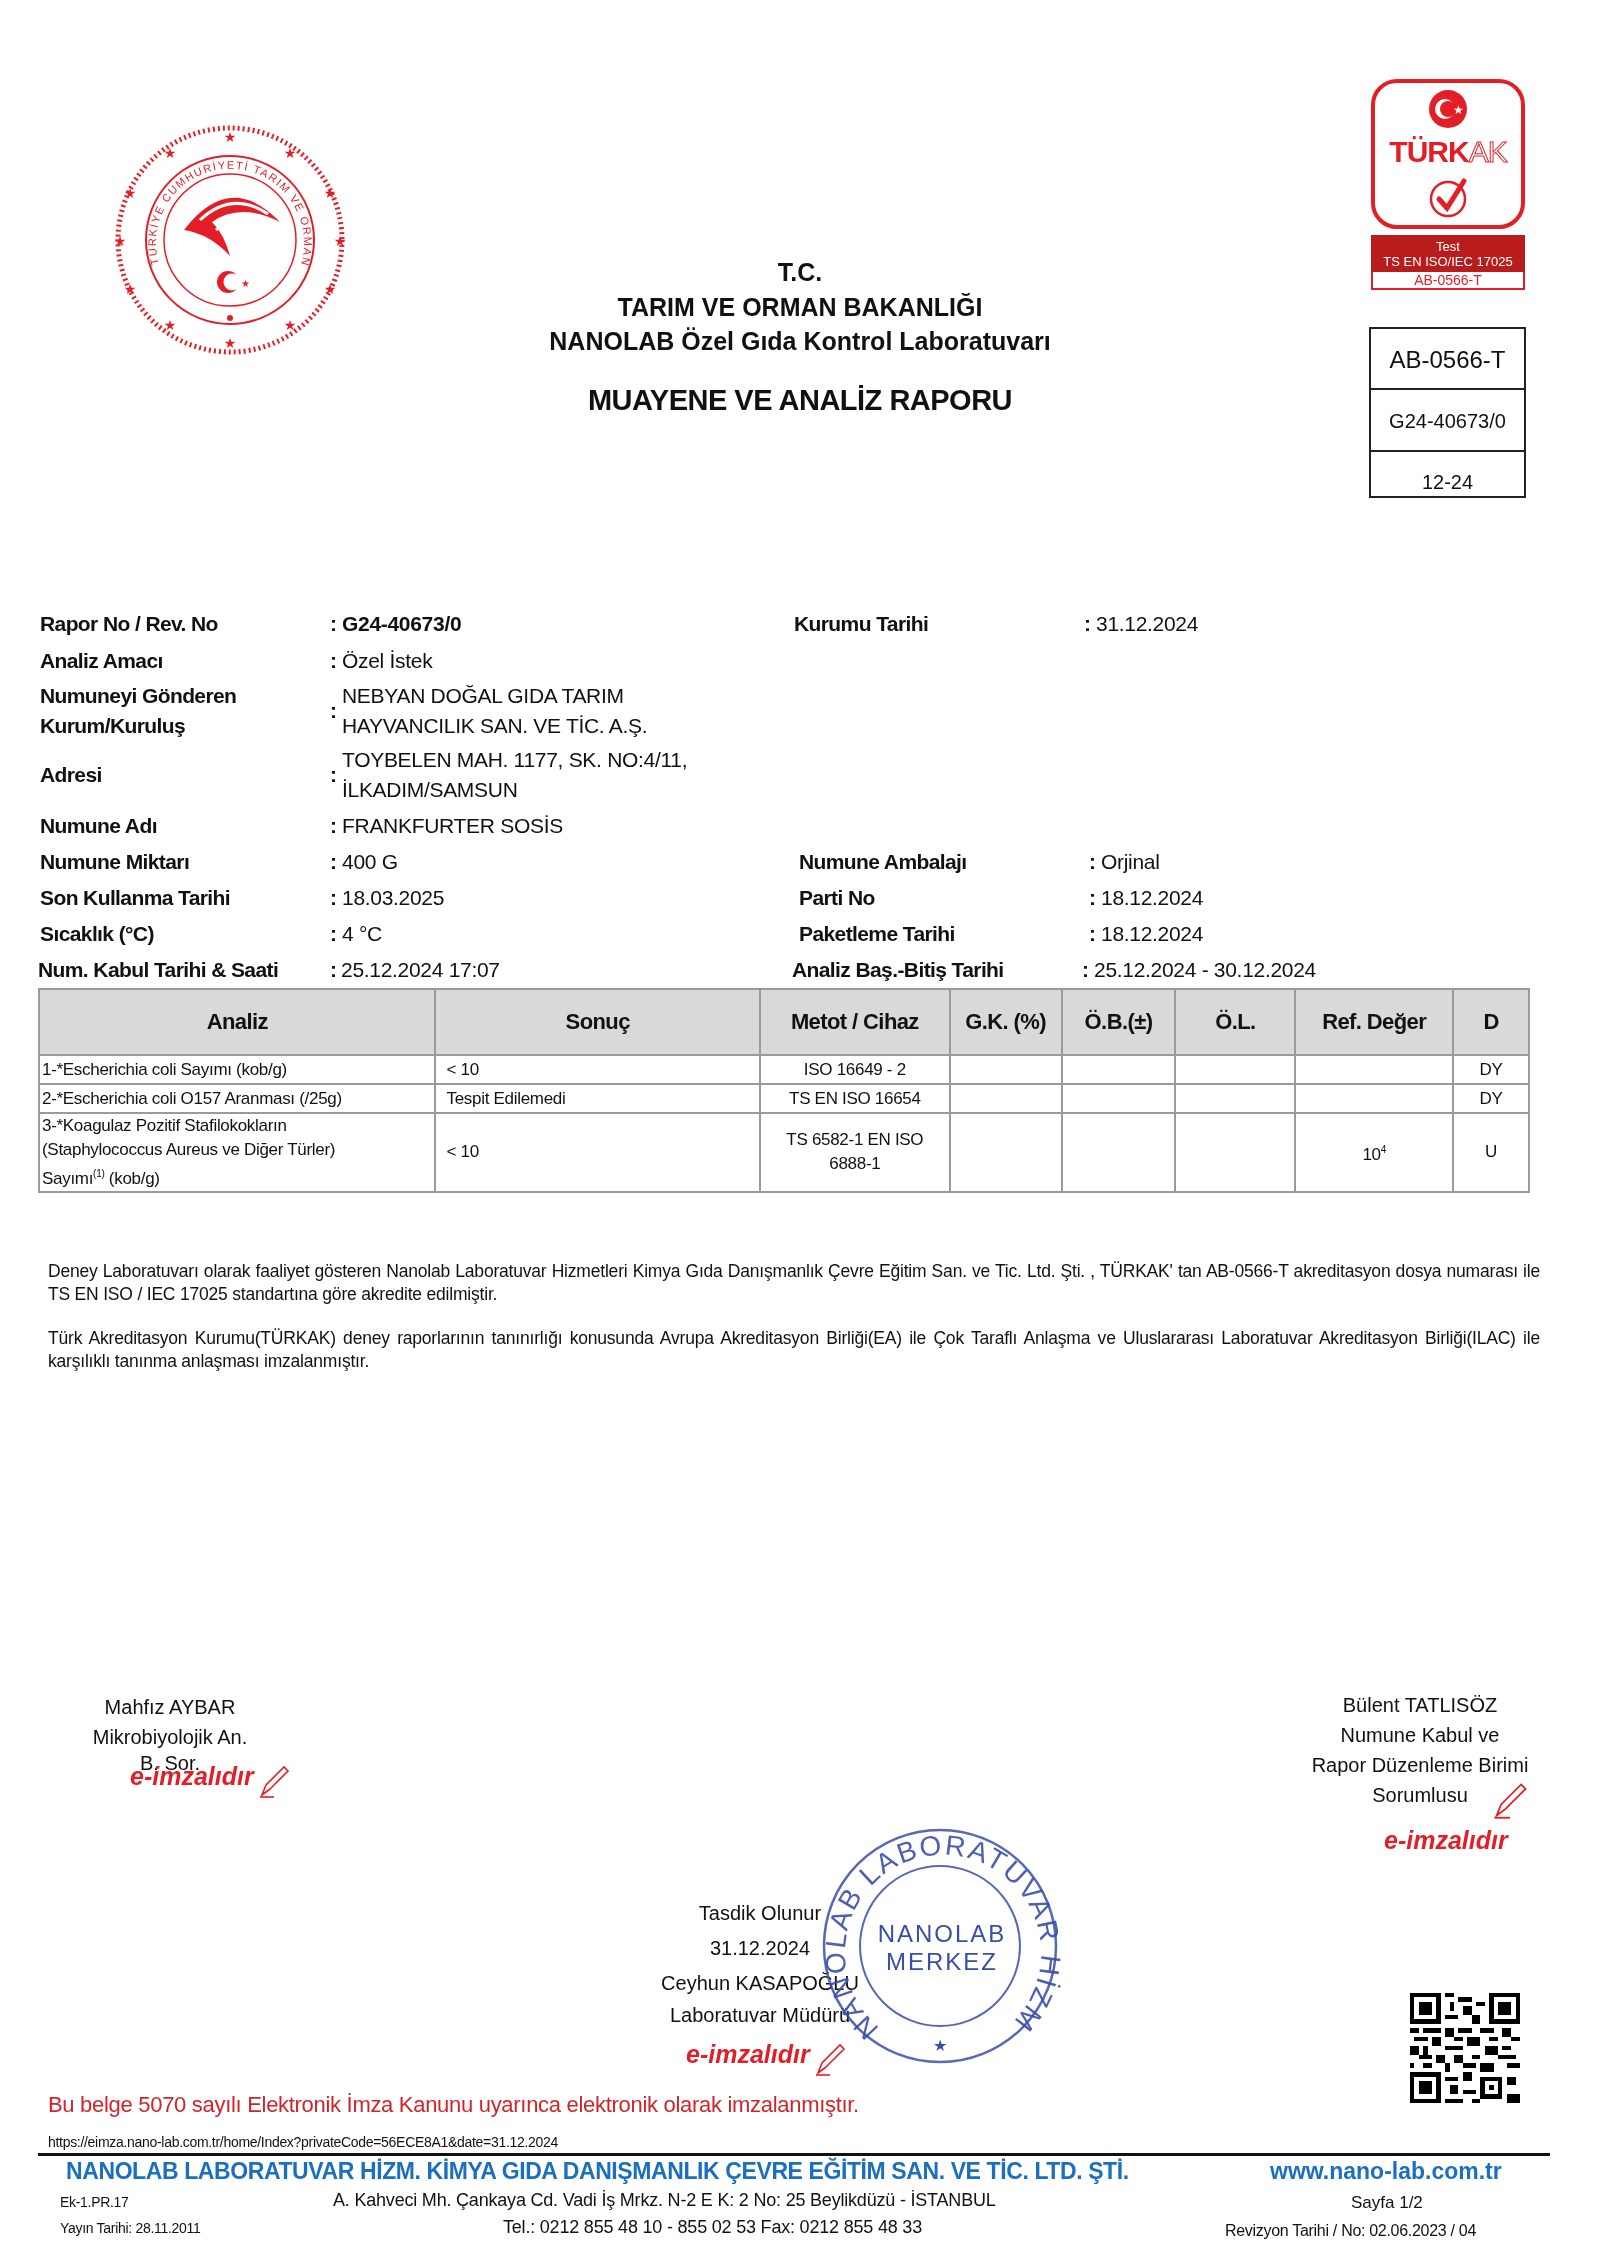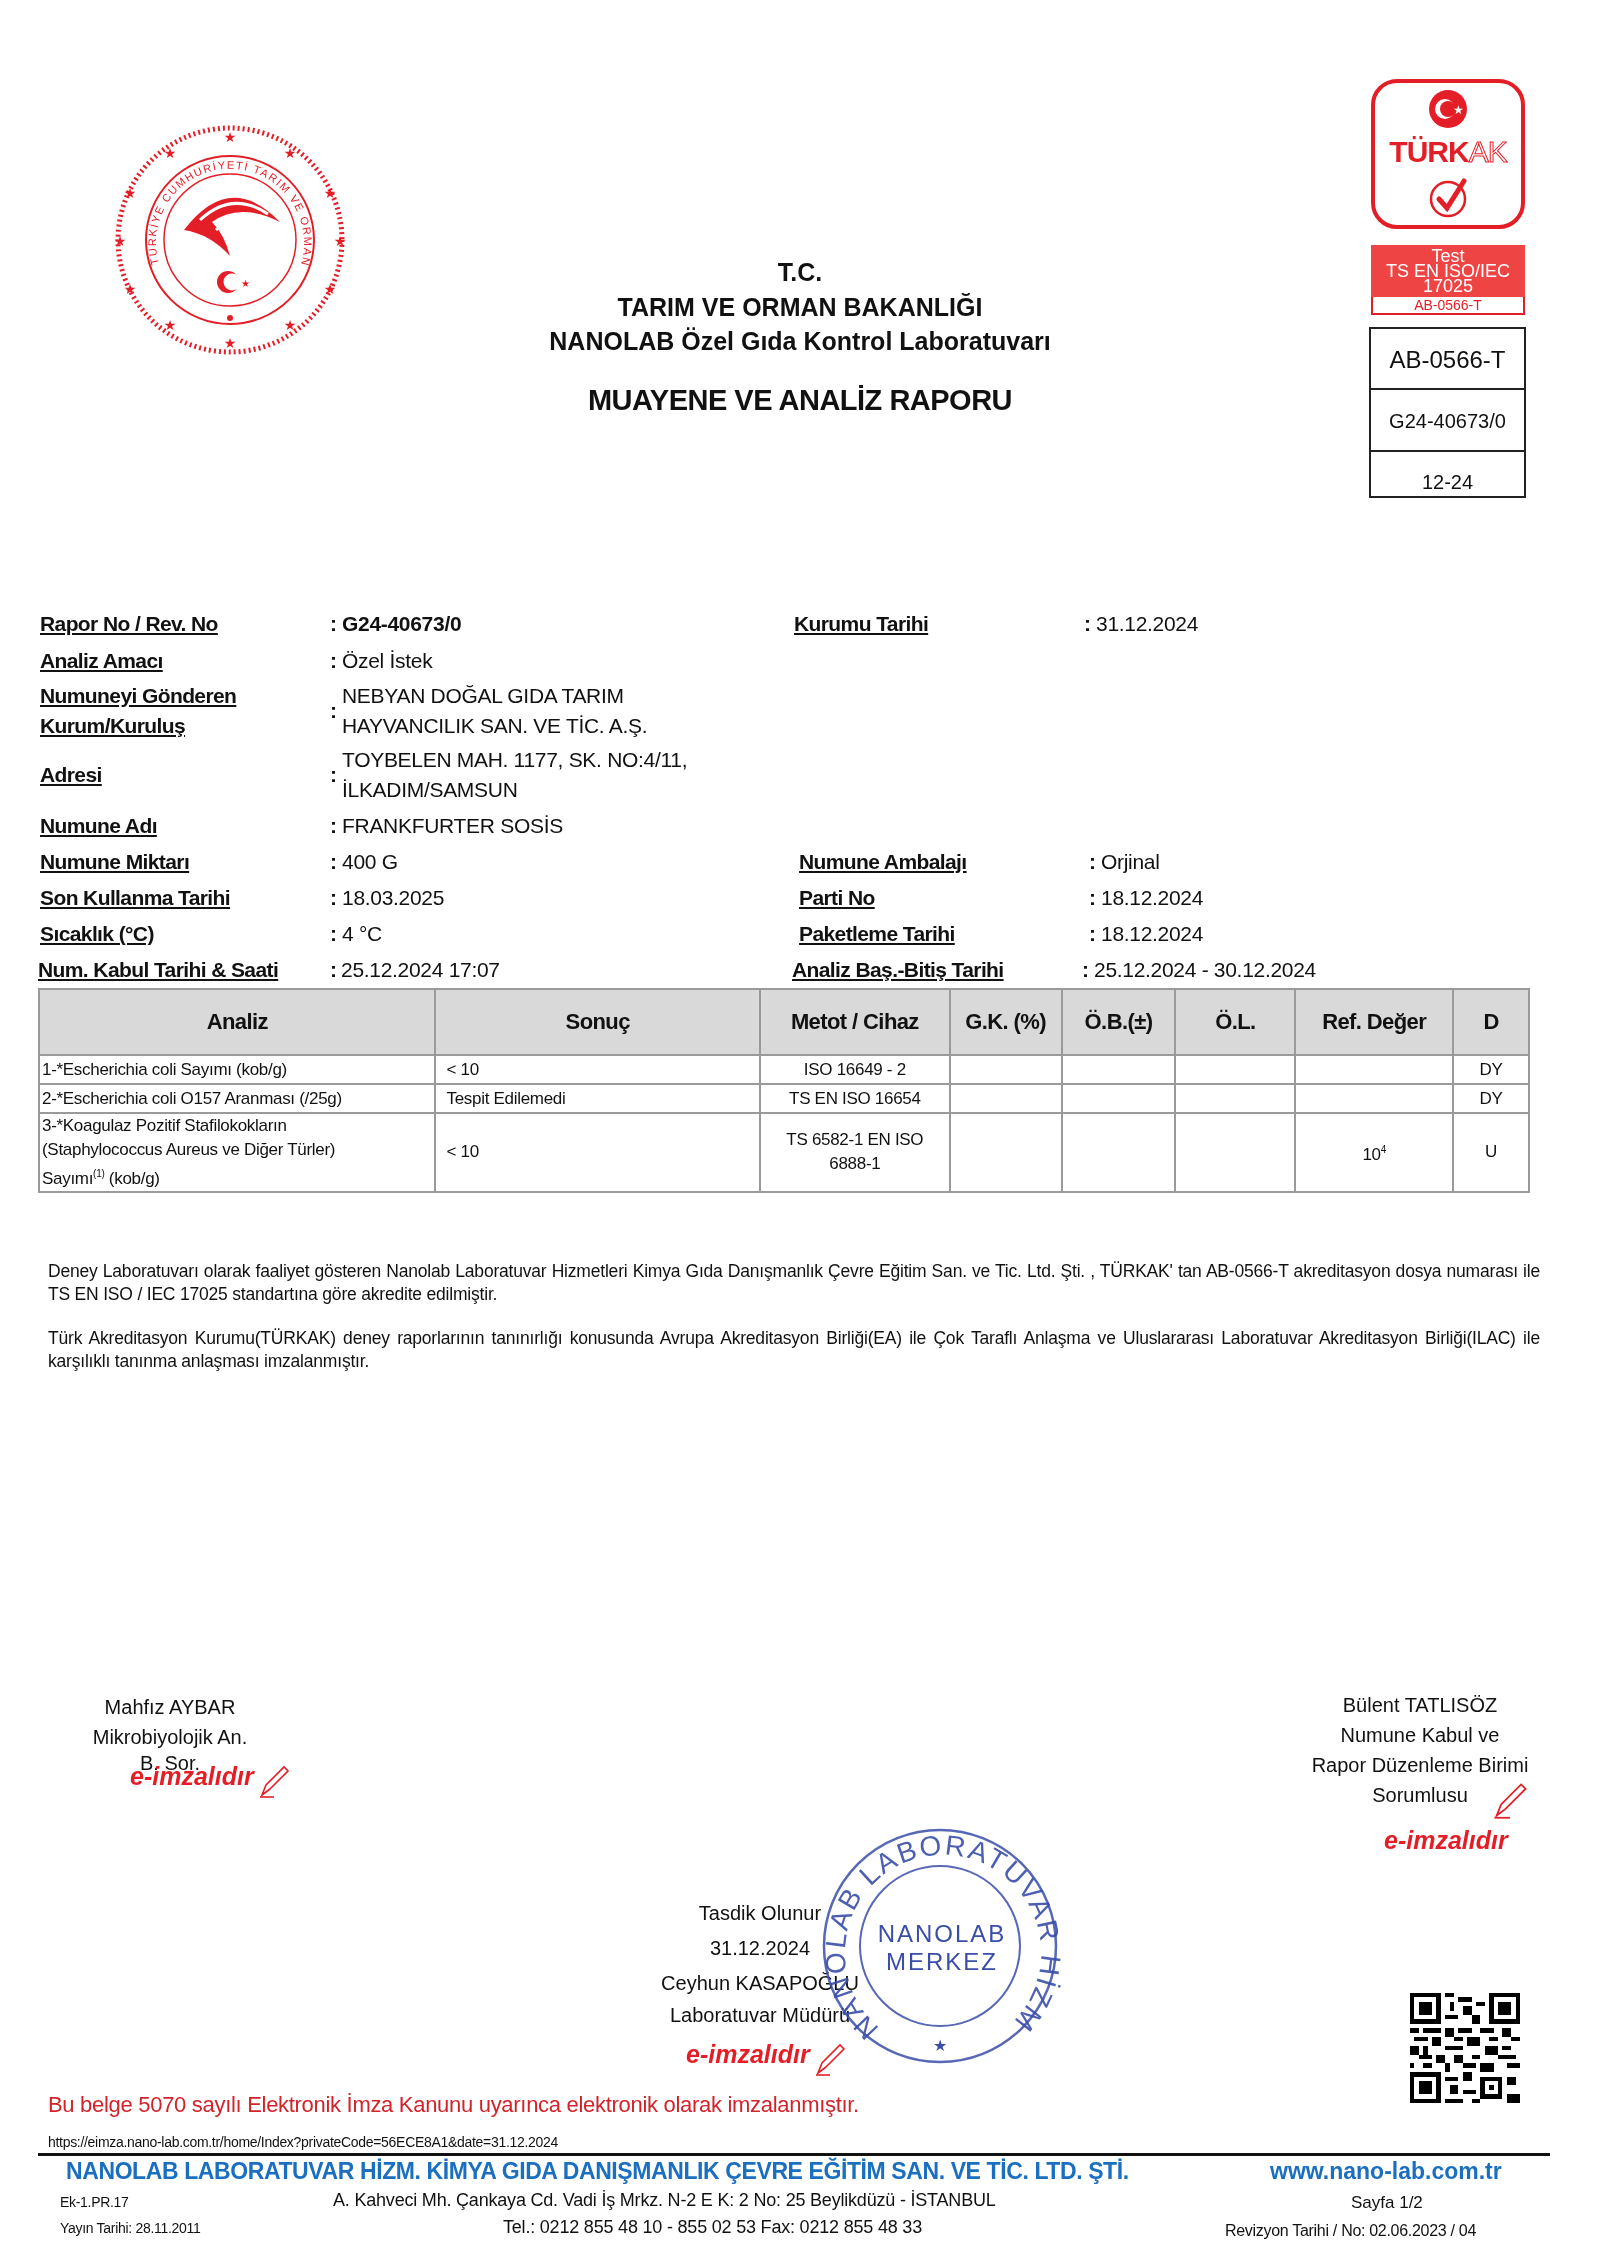--- a/index.html
+++ b/index.html
@@ -15,33 +15,33 @@
   .hdr-tc { top: 258px; font-size: 25px; }
   .hdr-min { top: 293px; font-size: 25px; }
   .hdr-lab { top: 327px; font-size: 25px; }
   .hdr-title { top: 384px; font-size: 29px; letter-spacing: -0.5px; }
 
   
   .turkak { left: 1371px; top: 79px; width: 154px; }
   .turkak-frame { width: 154px; height: 150px; border: 4px solid #e41e26; border-radius: 26px; position: relative; background: #fff; }
   .turkak-name { position: absolute; top: 52px; left: 0; width: 100%; text-align: center; color: #e41e26; font-weight: bold; font-size: 30px; letter-spacing: -1px; }
   .turkak-name .ak { font-weight: normal; -webkit-text-stroke: 1px #e41e26; color: #fff; }
-  .turkak-band { margin-top: 16px; background: #ef4444; color: #fff; text-align: center; font-size: 18px; line-height: 15px; padding: 4px 0 3px; }
+  .turkak-band { margin-top: 6px; background: #b91c1c; color: #fff; text-align: center; font-size: 13px; line-height: 15px; padding: 4px 0 3px; }
   .turkak-code { border: 2px solid #e41e26; border-top: none; color: #e41e26; text-align: center; font-size: 14px; line-height: 16px; }
 
   
   .codebox { left: 1369px; top: 327px; width: 157px; border: 2px solid #222; }
   .codebox div { border-bottom: 2px solid #222; text-align: center; }
   .codebox div:last-child { border-bottom: none; }
   .cb1 { height: 61px; line-height: 61px; font-size: 24px; }
   .cb2 { height: 62px; line-height: 62px; font-size: 20px; }
   .cb3 { height: 44px; line-height: 61px; font-size: 20px; }
 
   
-  .lbl { font-weight: bold; font-size: 21px; letter-spacing: -0.6px; text-decoration: underline; }
+  .lbl { font-weight: bold; font-size: 21px; letter-spacing: -0.6px; }
   .val { font-size: 21px; letter-spacing: -0.3px; }
   .colon { font-weight: bold; font-size: 21px; }
 
   
   .tbl { left: 38px; top: 988px; width: 1492px; border-collapse: collapse; font-size: 17px; }
   .tbl th, .tbl td { border: 2px solid #9a9a9a; }
   .tbl th { background: #d9d9d9; height: 66px; font-size: 22px; font-weight: bold; letter-spacing: -0.6px; text-align: center; }
   .tbl td { padding: 0 2px; line-height: 24px; letter-spacing: -0.3px; }
   .tbl td.c { text-align: center; }
   .tbl sup { font-size: 10px; }

